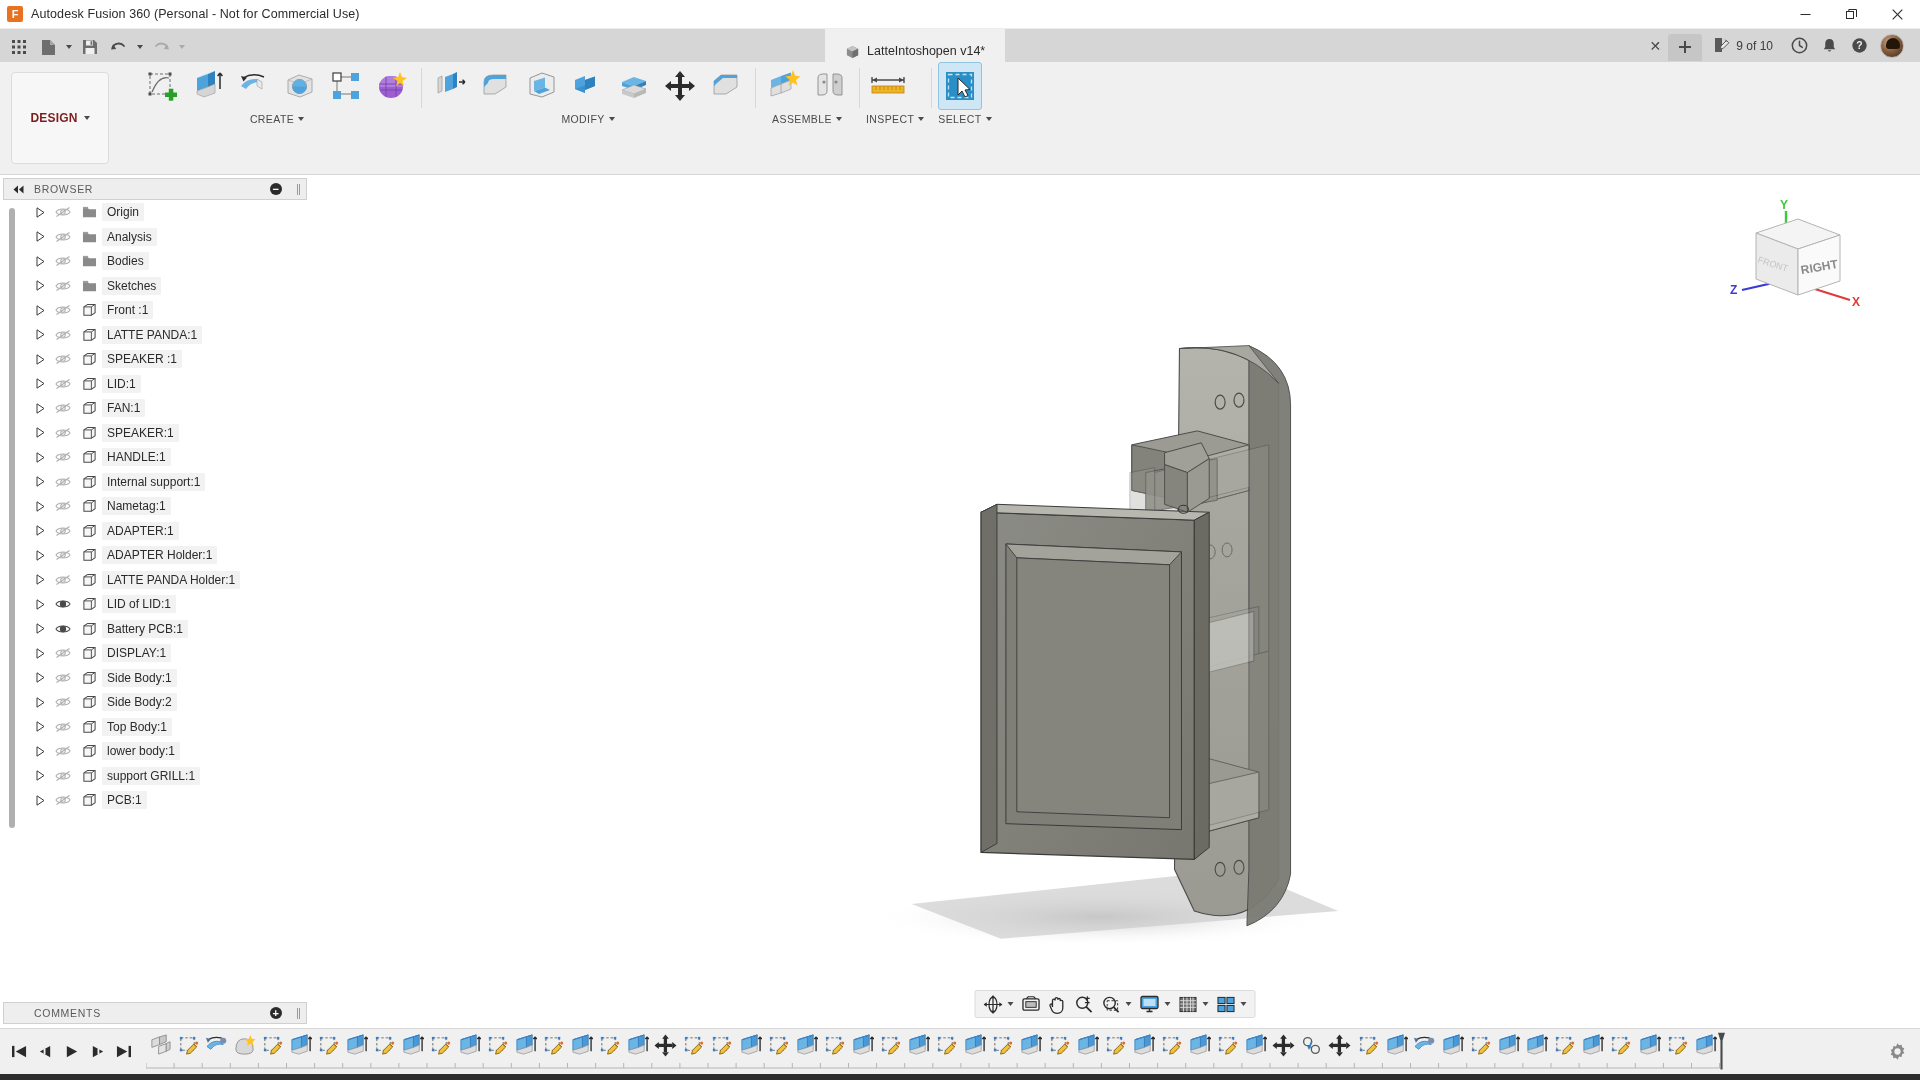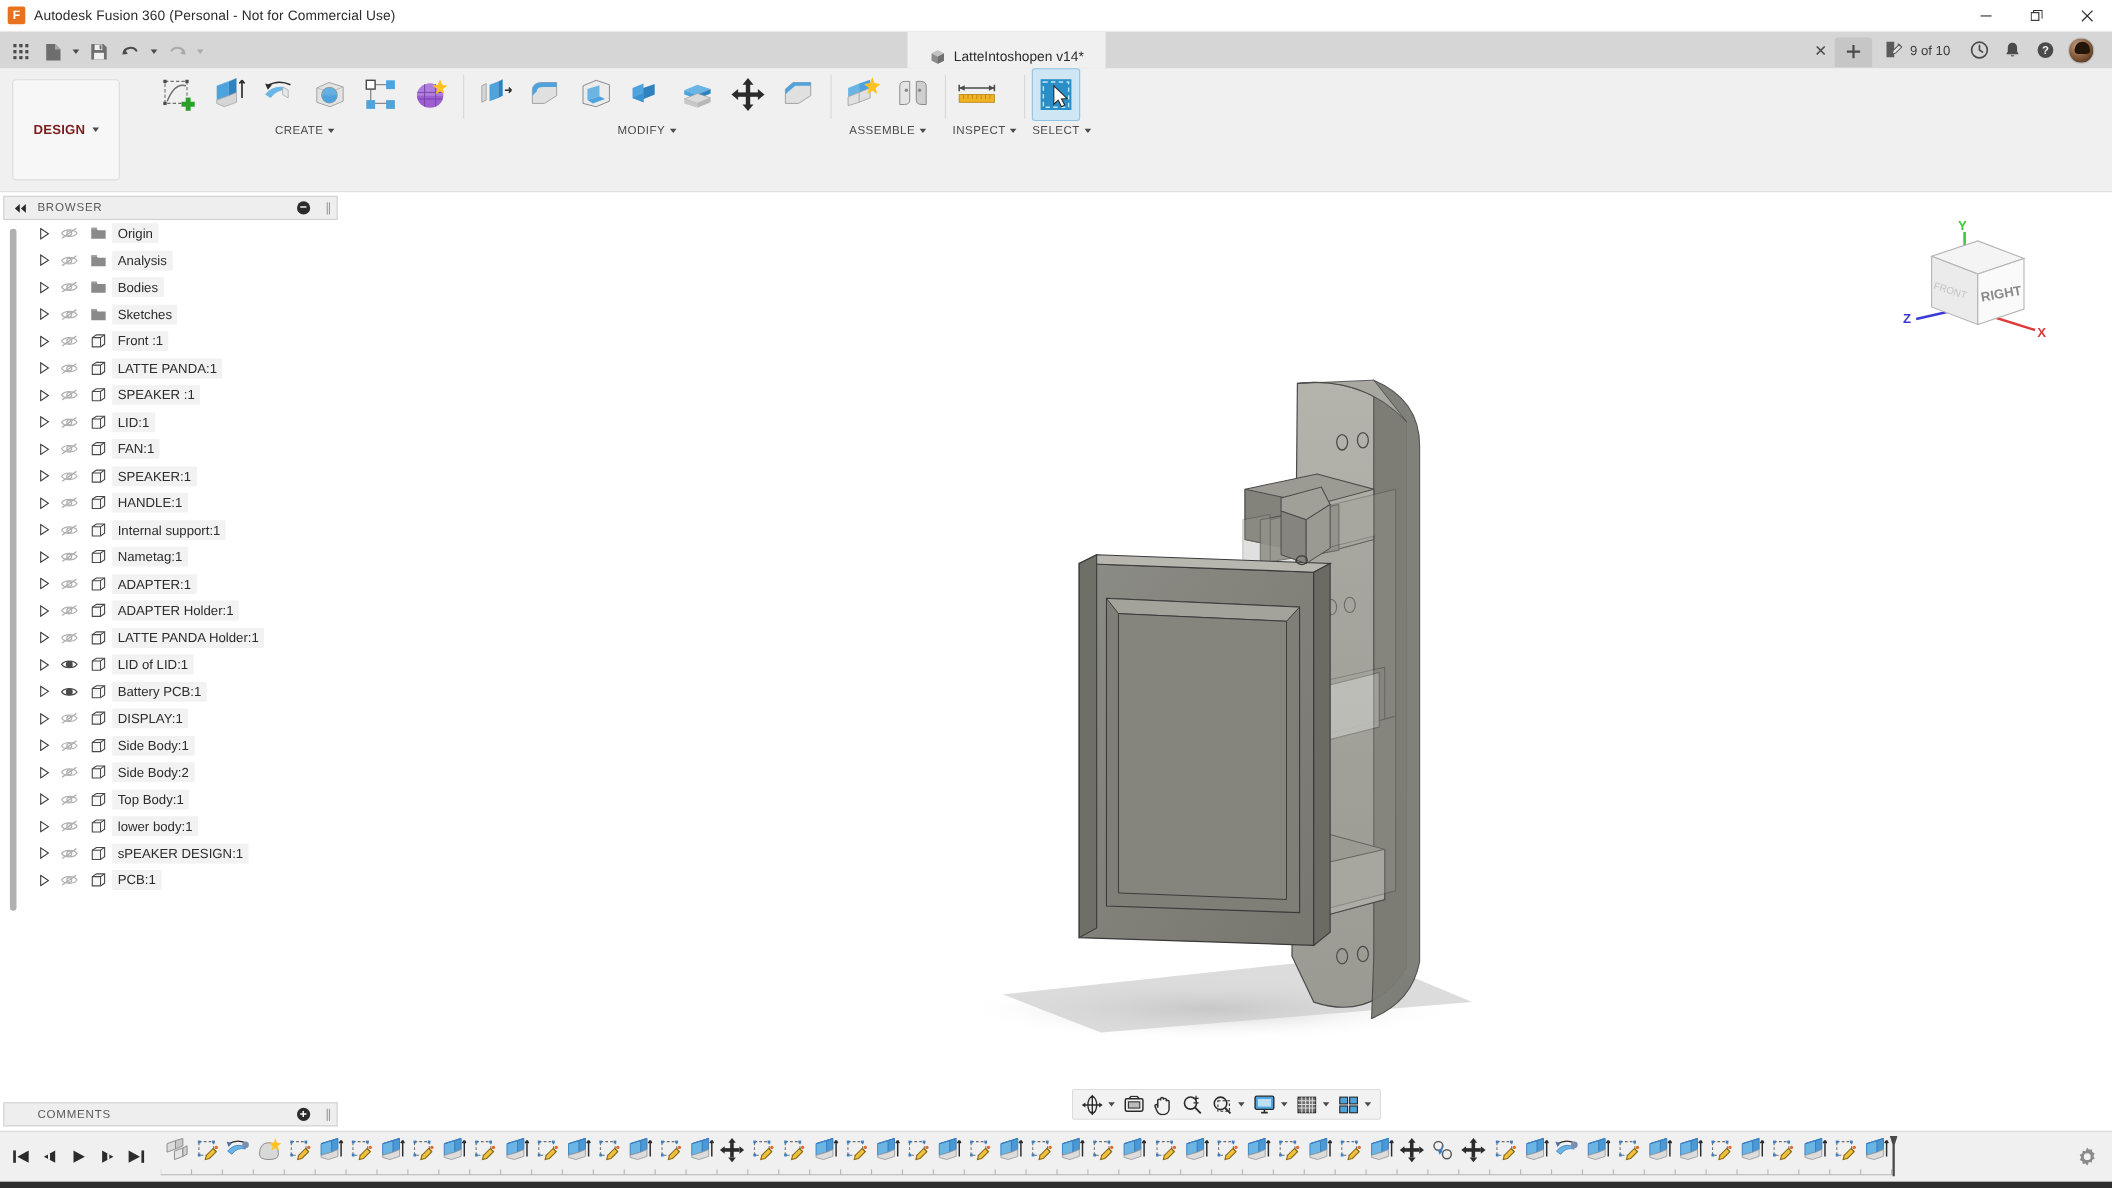--- a/index.html
+++ b/index.html
@@ -1042,21 +1042,21 @@
                   <circle cx="8" cy="6" r="2.2" fill="none" stroke="#b0b0b0" stroke-width="1.1"></circle>
                   <line x1="1.5" y1="10.5" x2="14.5" y2="1.5" stroke="#b0b0b0" stroke-width="1.2"></line>
                 </svg>
               </div>
               <div class="nodeicon">
                 <svg width="15" height="14" viewBox="0 0 16 15">
                   <path d="M2 4.2 L6 1.5 L14 1.5 L14 10.5 L10 13.2 L2 13.2 Z" fill="#f7f7f7" stroke="#4a4a4a" stroke-width="1.1"></path>
                   <path d="M2 4.2 L10 4.2 L14 1.5 M10 4.2 L10 13.2" fill="none" stroke="#4a4a4a" stroke-width="1"></path>
                 </svg>
               </div>
-              <div class="rowlabel">sPEAKER DESIGN:1</div>
+              <div class="rowlabel">support GRILL:1</div>
             </div>
             <div class="row">
               <div class="expander">
                 <svg width="9" height="11" viewBox="0 0 9 11">
                   <polygon points="1,0.8 1,10.2 8,5.5" fill="#ffffff" stroke="#3c3c3c" stroke-width="1"></polygon>
                 </svg>
               </div>
               <div class="eye">
                 <svg width="16" height="12" viewBox="0 0 16 12">
                   <path d="M1 6 C3.5 2, 12.5 2, 15 6 C12.5 10, 3.5 10, 1 6 Z" fill="none" stroke="#b0b0b0" stroke-width="1.1"></path>

